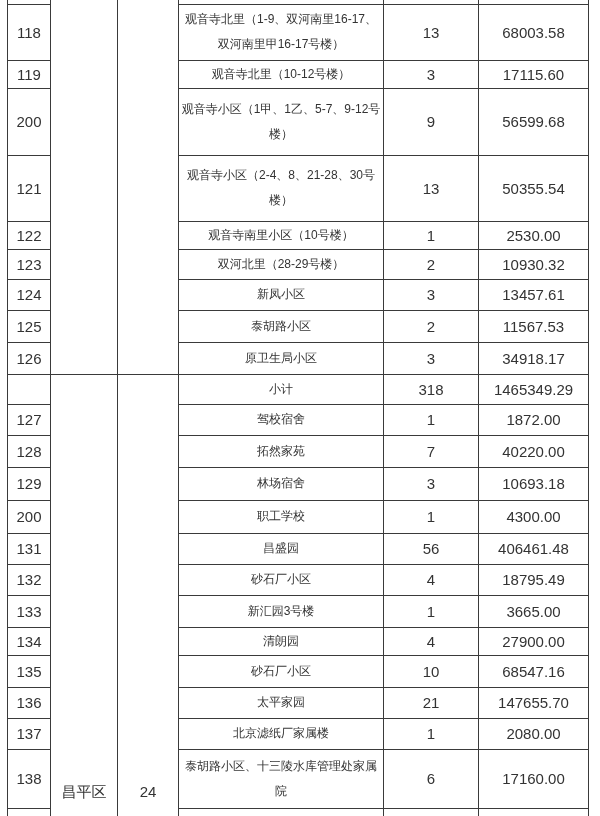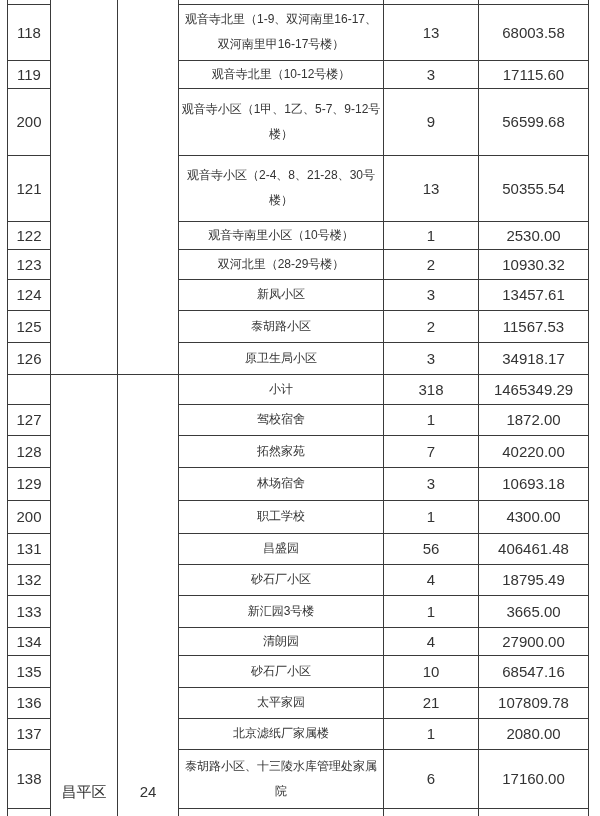--- a/index.html
+++ b/index.html
@@ -187,21 +187,21 @@
       <td>135</td>
       <td class="name">砂石厂小区</td>
       <td>10</td>
       <td>68547.16</td>
     </tr>
 
     <tr style="height:31px">
       <td>136</td>
       <td class="name">太平家园</td>
       <td>21</td>
-      <td>107809.78</td>
+      <td>147655.70</td>
     </tr>
 
     <tr style="height:31px">
       <td>137</td>
       <td class="name">北京滤纸厂家属楼</td>
       <td>1</td>
       <td>2080.00</td>
     </tr>
 
     <tr style="height:59px">

